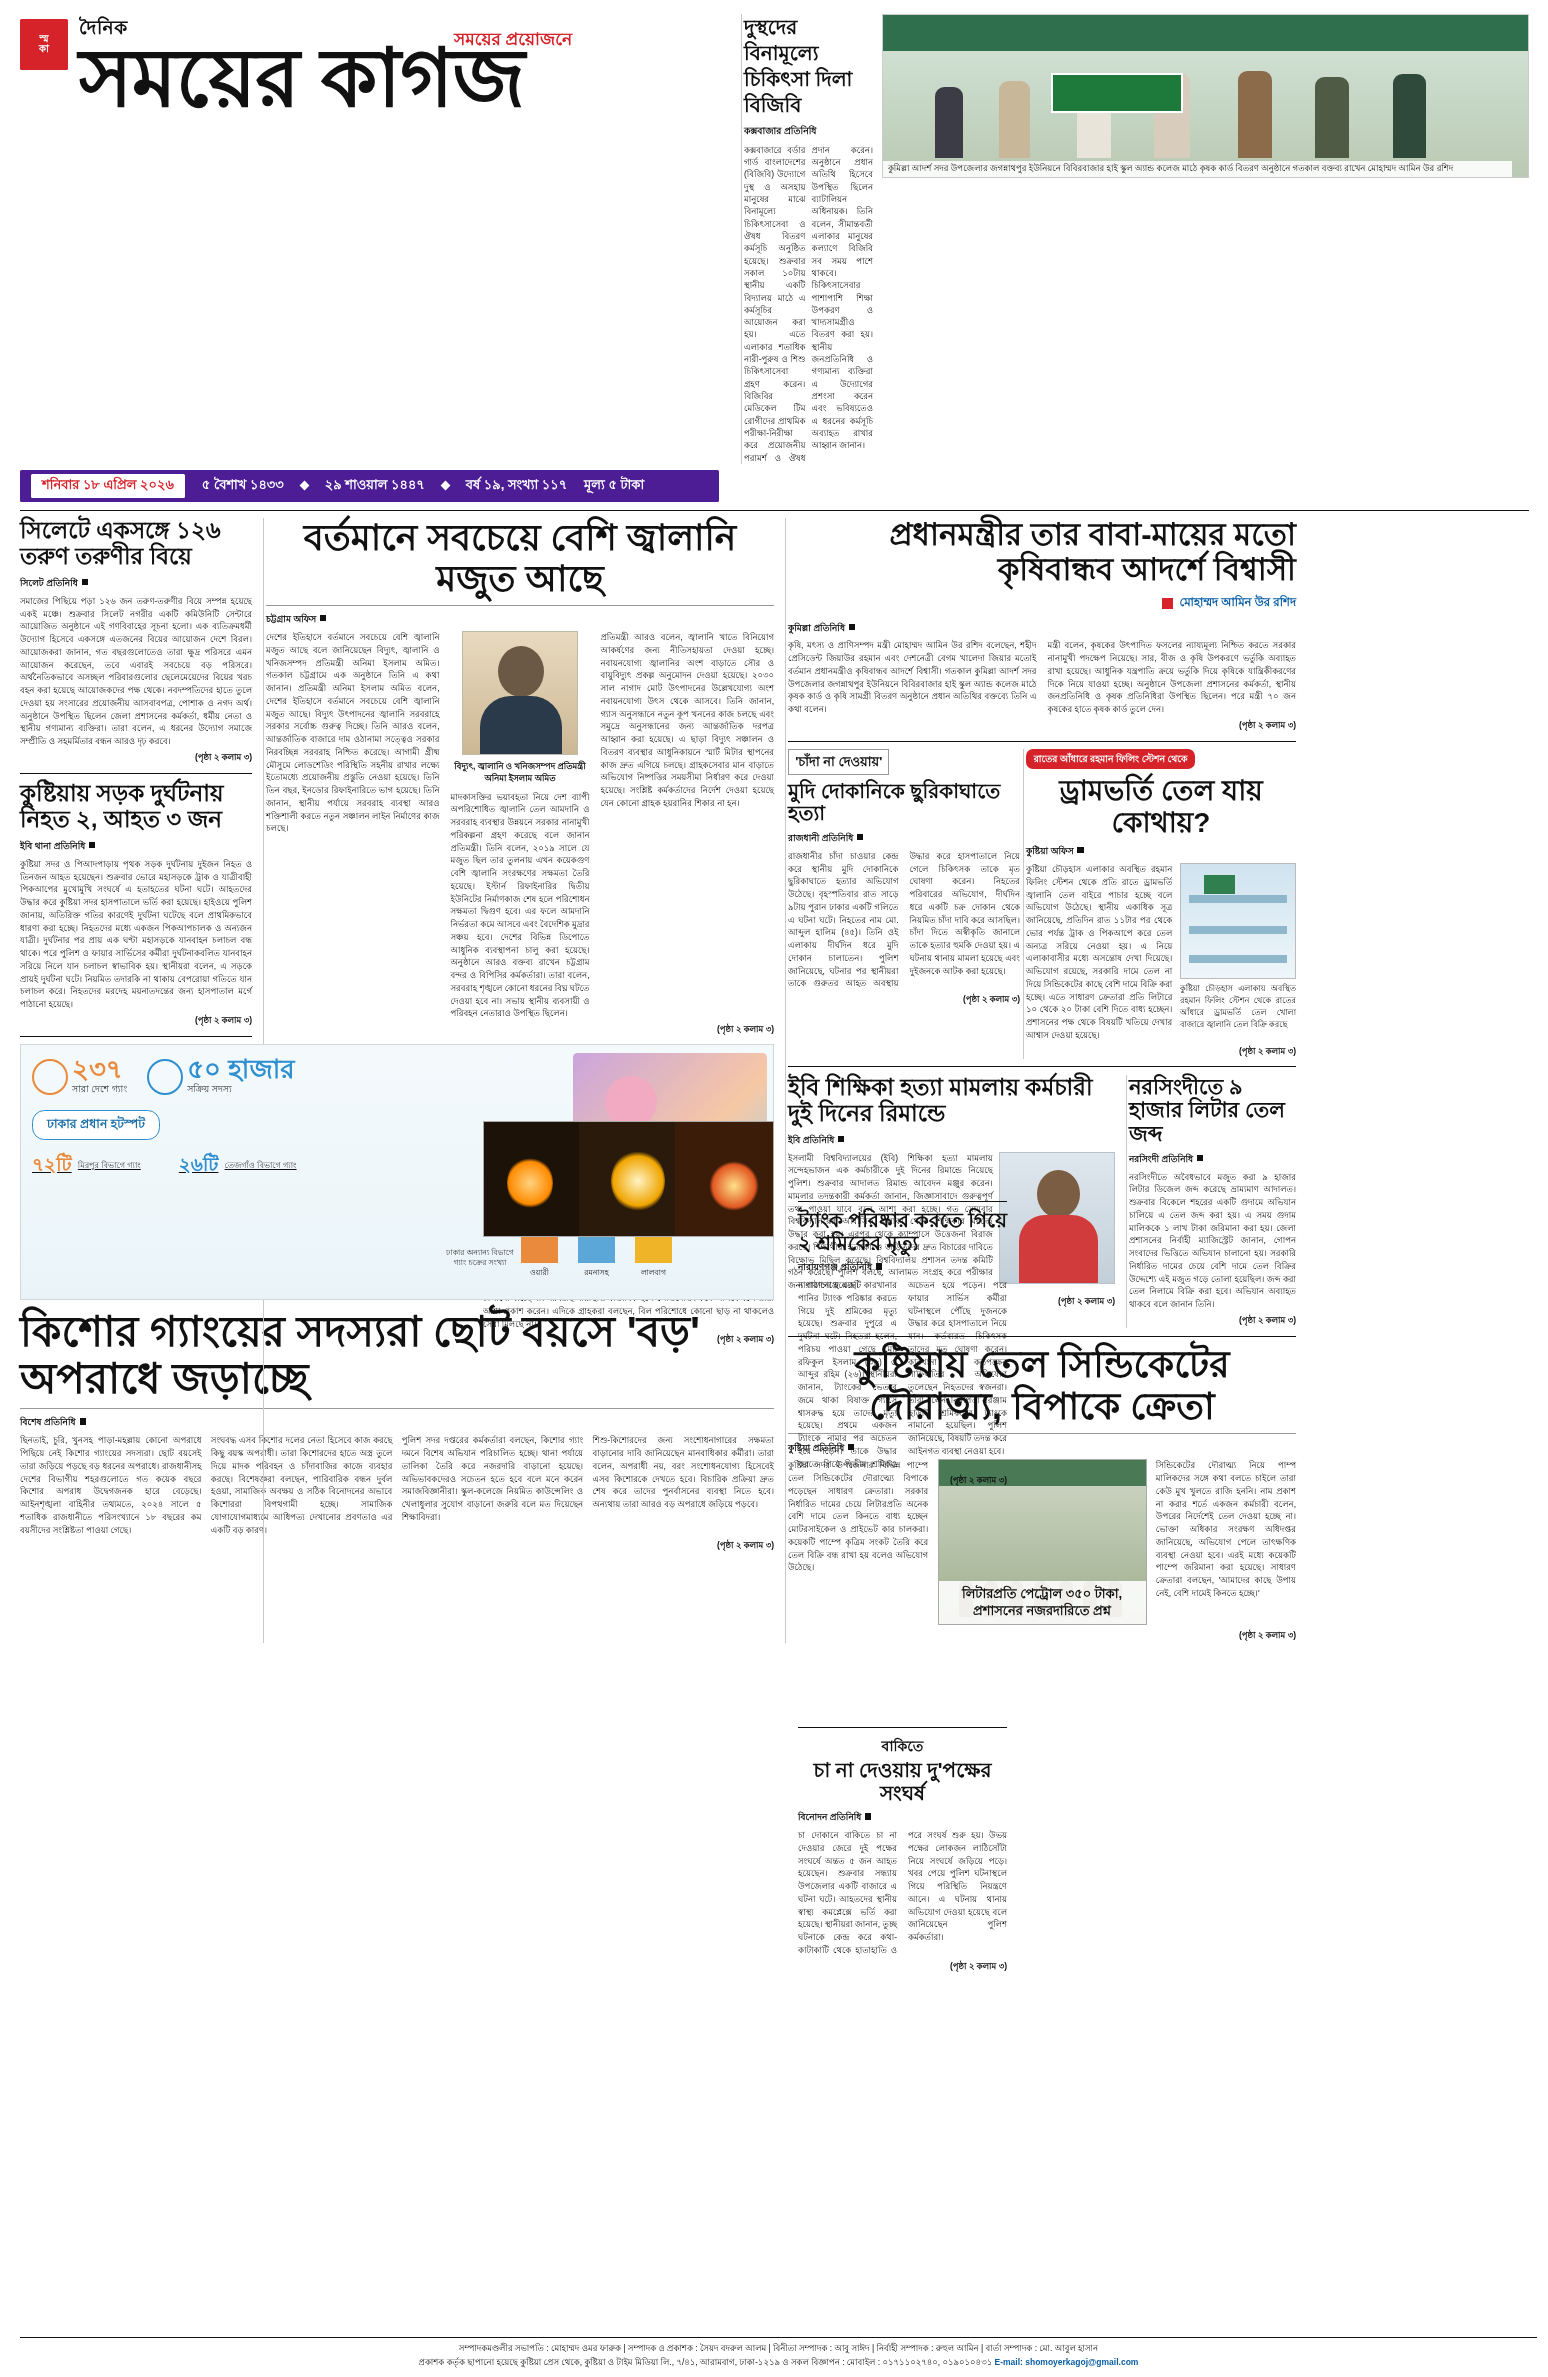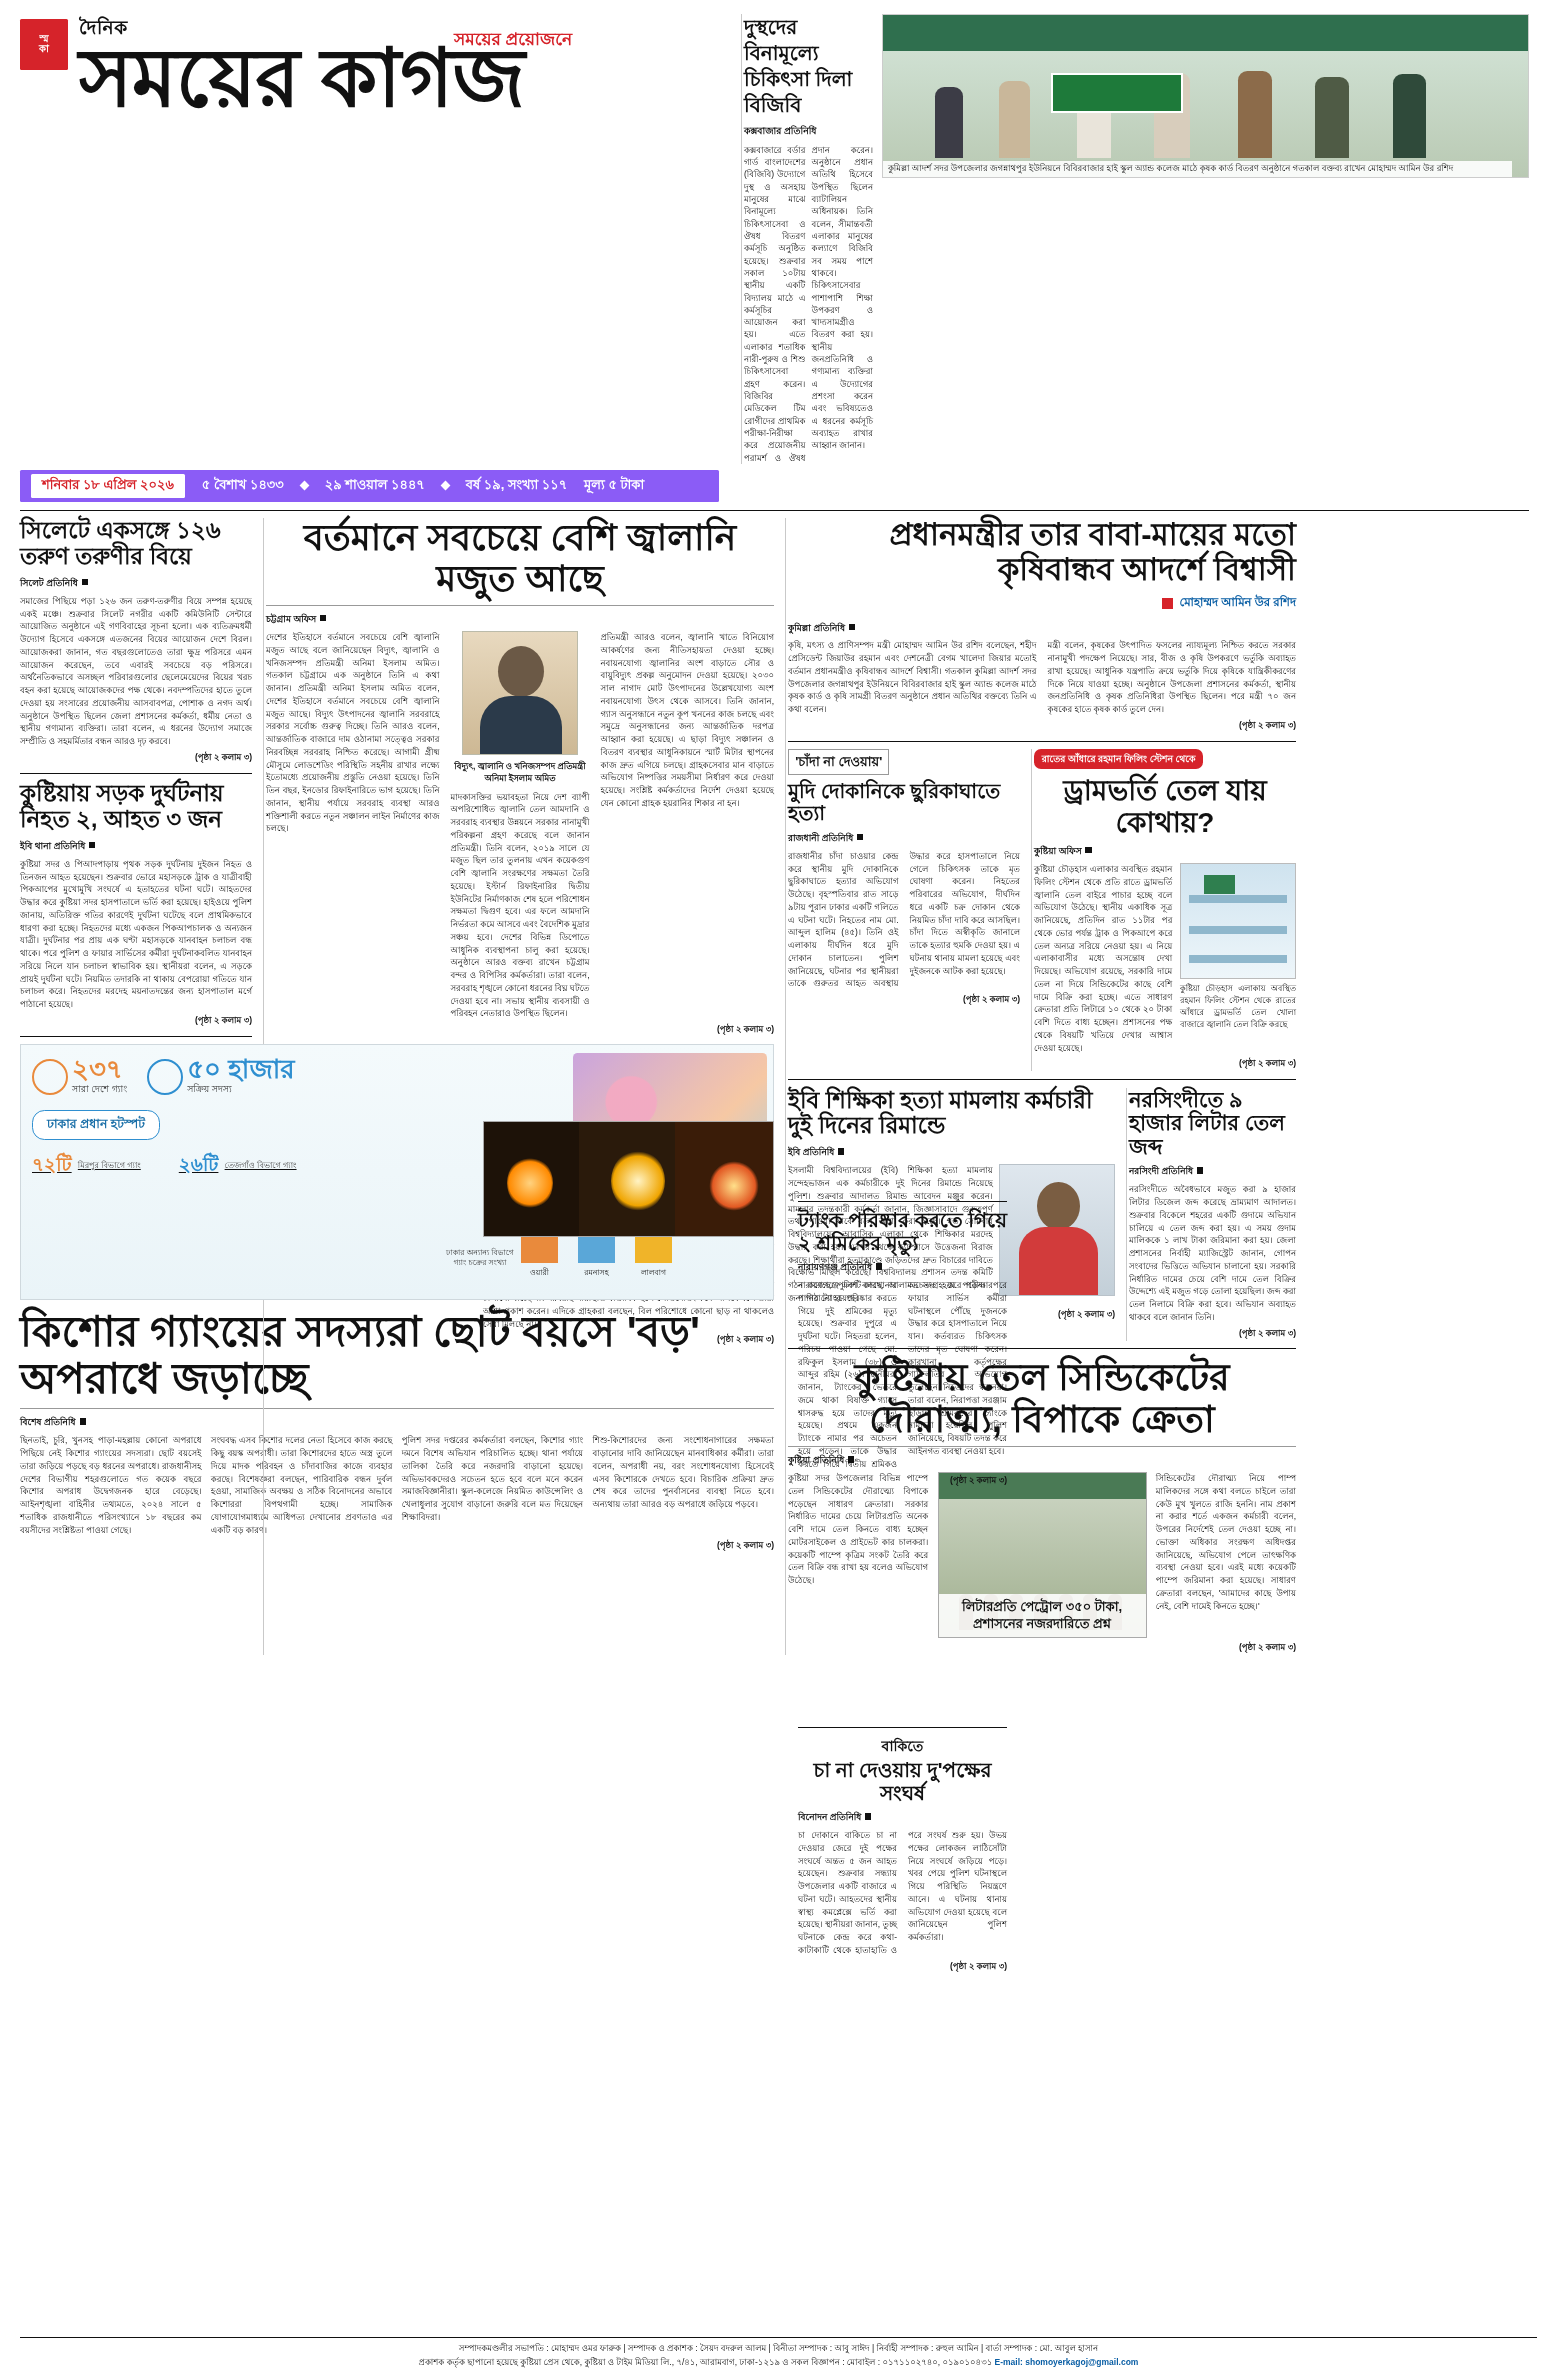--- a/index.html
+++ b/index.html
@@ -36,21 +36,21 @@
   .head-col-text .byline { font-size:9.3px; font-weight:bold; margin:6.2px 0 4.6px; }
   .head-col-text .body { font-size:8.5px; line-height:1.45; text-align:justify; column-count:2; column-gap:6.2px; }
   .head-photo { flex:1; height:164px; position:relative; overflow:hidden; border:0.8px solid #ccc; }
   .head-photo .caption {
     position:absolute; bottom:0; left:0; right:16px;
     background:rgba(255,255,255,0.9); font-size:8.5px; padding:2.3px 4.6px; line-height:1.35;
   }
 
   
   .datebar {
-    margin-top:6.2px; background:#8b5cf6; color:#fff;
+    margin-top:6.2px; background:#4c1d95; color:#fff;
     display:flex; align-items:center; gap:17px;
     font-size:13px; font-weight:bold; padding:3.9px 11px; width:699px;
     border-radius:1.5px;
   }
   .datebar .sep { width:7px; height:7px; background:#fff; transform:rotate(45deg); display:inline-block; }
   .datebar .d1 { background:#fff; color:#d6232a; padding:1.5px 11px; border-radius:1.5px; }
 
   .rule { border-top:1.5px solid #111; margin:7.7px 0; }
   .rule-thin { border-top:0.8px solid #999; margin:6.2px 0; }
 
@@ -363,21 +363,21 @@
         <div class="byline-s">কুমিল্লা প্রতিনিধি</div>
         <div class="two-col col-txt">
           <div>কৃষি, মৎস্য ও প্রাণিসম্পদ মন্ত্রী মোহাম্মদ আমিন উর রশিদ বলেছেন, শহীদ প্রেসিডেন্ট জিয়াউর রহমান এবং দেশনেত্রী বেগম খালেদা জিয়ার মতোই বর্তমান প্রধানমন্ত্রীও কৃষিবান্ধব আদর্শে বিশ্বাসী। গতকাল কুমিল্লা আদর্শ সদর উপজেলার জগন্নাথপুর ইউনিয়নে বিবিরবাজার হাই স্কুল অ্যান্ড কলেজ মাঠে কৃষক কার্ড ও কৃষি সামগ্রী বিতরণ অনুষ্ঠানে প্রধান অতিথির বক্তব্যে তিনি এ কথা বলেন।</div>
           <div>মন্ত্রী বলেন, কৃষকের উৎপাদিত ফসলের ন্যায্যমূল্য নিশ্চিত করতে সরকার নানামুখী পদক্ষেপ নিয়েছে। সার, বীজ ও কৃষি উপকরণে ভর্তুকি অব্যাহত রাখা হয়েছে। আধুনিক যন্ত্রপাতি ক্রয়ে ভর্তুকি দিয়ে কৃষিকে যান্ত্রিকীকরণের দিকে নিয়ে যাওয়া হচ্ছে। অনুষ্ঠানে উপজেলা প্রশাসনের কর্মকর্তা, স্থানীয় জনপ্রতিনিধি ও কৃষক প্রতিনিধিরা উপস্থিত ছিলেন। পরে মন্ত্রী ৭০ জন কৃষকের হাতে কৃষক কার্ড তুলে দেন।</div>
         </div>
         <div class="cont">(পৃষ্ঠা ২ কলাম ৩)</div>
       </div>
 
       <div class="rule"></div>
 
-      <div style="display:flex;gap:11px">
+      <div style="display:flex;gap:3px">
         <div style="width:232px">
           <div style="font-size:13px;font-weight:bold;border:0.8px solid #999;display:inline-block;padding:1.5px 6.2px;margin-bottom:4.6px">'চাঁদা না দেওয়ায়'</div>
           <h2 class="hl" style="font-size:20px">মুদি দোকানিকে ছুরিকাঘাতে হত্যা</h2>
           <div class="byline-s">রাজধানী প্রতিনিধি</div>
           <div class="two-col col-txt">রাজধানীর চাঁদা চাওয়ার কেন্দ্র করে স্থানীয় মুদি দোকানিকে ছুরিকাঘাতে হত্যার অভিযোগ উঠেছে। বৃহস্পতিবার রাত সাড়ে ৯টায় পুরান ঢাকার একটি গলিতে এ ঘটনা ঘটে। নিহতের নাম মো. আব্দুল হালিম (৪৫)। তিনি ওই এলাকায় দীর্ঘদিন ধরে মুদি দোকান চালাতেন। পুলিশ জানিয়েছে, ঘটনার পর স্থানীয়রা তাকে গুরুতর আহত অবস্থায় উদ্ধার করে হাসপাতালে নিয়ে গেলে চিকিৎসক তাকে মৃত ঘোষণা করেন। নিহতের পরিবারের অভিযোগ, দীর্ঘদিন ধরে একটি চক্র দোকান থেকে নিয়মিত চাঁদা দাবি করে আসছিল। চাঁদা দিতে অস্বীকৃতি জানালে তাকে হত্যার হুমকি দেওয়া হয়। এ ঘটনায় থানায় মামলা হয়েছে এবং দুইজনকে আটক করা হয়েছে।</div>
           <div class="cont">(পৃষ্ঠা ২ কলাম ৩)</div>
         </div>
 
         <div style="flex:1" class="colrule">
           <div class="badge-red">রাতের আঁধারে রহমান ফিলিং স্টেশন থেকে</div>

